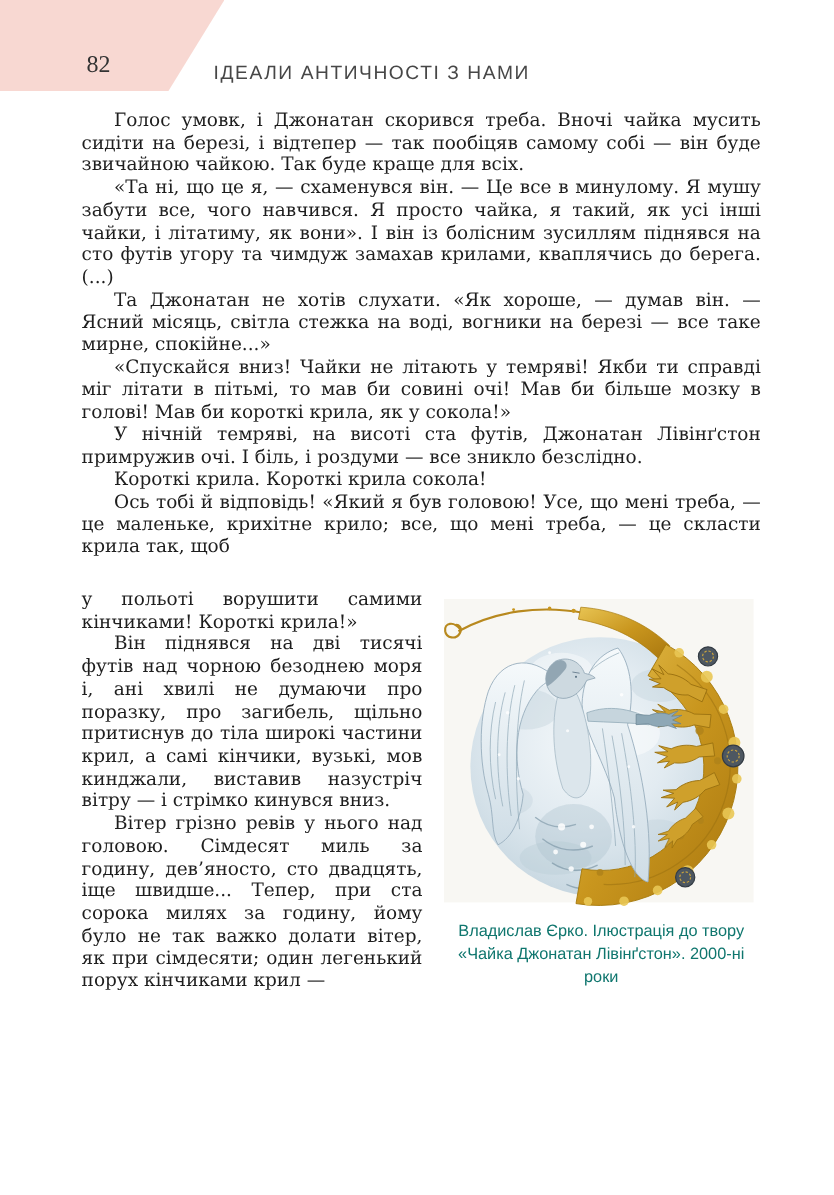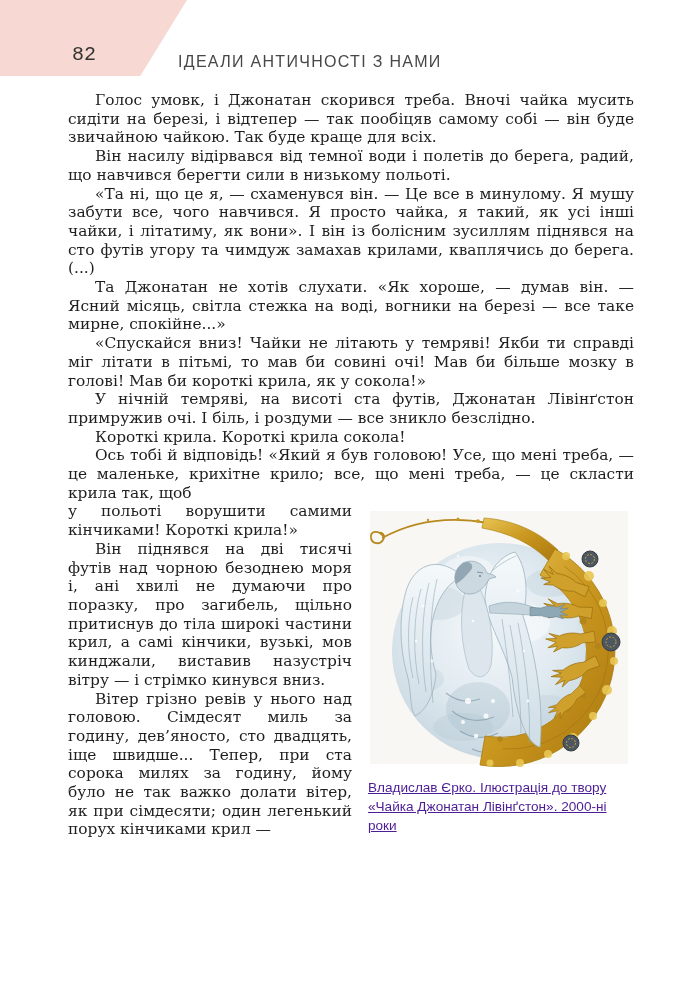--- a/index.html
+++ b/index.html
@@ -16,21 +16,21 @@
   .banner {
     position: absolute;
     left: 0; top: 0;
     width: 187px; height: 76px;
     background: #f8d8d2;
     clip-path: polygon(0 0, 100% 0, 75% 100%, 0 100%);
   }
   .page-num {
     position: absolute;
     left: 72px; top: 43px;
-    font-family: Liberation Mono, monospace;
+    font-family: Liberation Serif, serif;
     font-size: 20px;
     color: #333333;
   }
   .running-head {
     position: absolute;
     left: 178px; top: 53px;
     font-family: "Liberation Sans", sans-serif;
     font-size: 16px;
     font-weight: 400;
     letter-spacing: 1.3px;
@@ -42,48 +42,46 @@
     position: absolute;
     left: 68px; top: 91px;
     width: 566px;
     font-size: 15.4px;
     line-height: 18.7px;
     text-align: justify;
     color: #1e1e1e;
   }
   .para { text-indent: 27px; }
   .para.no-indent { text-indent: 0; }
-  .wrap-row { display: flex; gap: 16px; align-items: flex-start; }
+  .wrap-row { display: flex; gap: 16px; align-items: flex-start; margin-top: 25px; }
   .wrap-text { width: 284px; }
   .wrap-fig { width: 266px; flex: 0 0 266px; }
   figure { margin: 0; }
   svg.art { display: block; width: 266px; height: 256px; margin-top: 9px; }
   figcaption {
     margin-top: 11px;
     font-family: "Liberation Sans", sans-serif;
     font-size: 13.6px;
     line-height: 19px;
-    color: #4c1d95;
-    text-align: left;
+    color: #0f766e;
+    text-align: center;
     text-indent: 0;
-    text-decoration: underline;
   }
 </style>
 </head>
 <body>
 
 <div class="page">
 
   <div class="banner"></div>
   <div class="page-num">82</div>
   <div class="running-head">ІДЕАЛИ АНТИЧНОСТІ З НАМИ</div>
 
   <main class="content">
     <p class="para">Голос умовк, і Джонатан скорився треба. Вночі чайка мусить сидіти на березі, і відтепер — так пообіцяв самому собі — він буде звичайною чайкою. Так буде краще для всіх.</p>
-    <p class="para">Він насилу відірвався від темної води і полетів до берега, радий, що навчився берегти сили в низькому польоті.</p>
     <p class="para">«Та ні, що це я, — схаменувся він. — Це все в минулому. Я мушу забути все, чого навчився. Я просто чайка, я такий, як усі інші чайки, і літатиму, як вони». І він із болісним зусиллям піднявся на сто футів угору та чимдуж замахав крилами, кваплячись до берега. (...)</p>
     <p class="para">Та Джонатан не хотів слухати. «Як хороше, — думав він. — Ясний місяць, світла стежка на воді, вогники на березі — все таке мирне, спокійне...»</p>
     <p class="para">«Спускайся вниз! Чайки не літають у темряві! Якби ти справді міг літати в пітьмі, то мав би совині очі! Мав би більше мозку в голові! Мав би короткі крила, як у сокола!»</p>
     <p class="para">У нічній темряві, на висоті ста футів, Джонатан Лівінґстон примружив очі. І біль, і роздуми — все зникло безслідно.</p>
     <p class="para">Короткі крила. Короткі крила сокола!</p>
     <p class="para">Ось тобі й відповідь! «Який я був головою! Усе, що мені треба, — це маленьке, крихітне крило; все, що мені треба, — це скласти крила так, щоб</p>
 
     <div class="wrap-row">
       <div class="wrap-text">
         <p class="para no-indent">у польоті ворушити самими кінчиками! Короткі крила!»</p>

